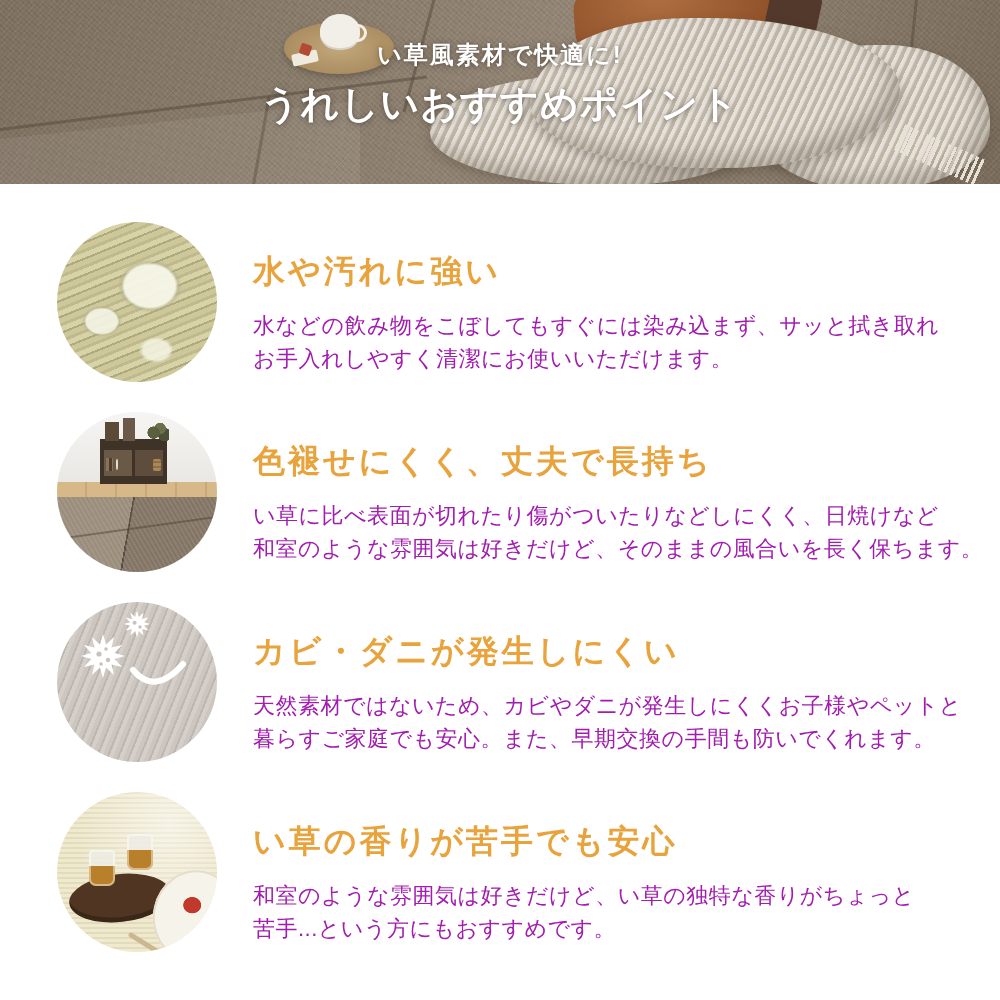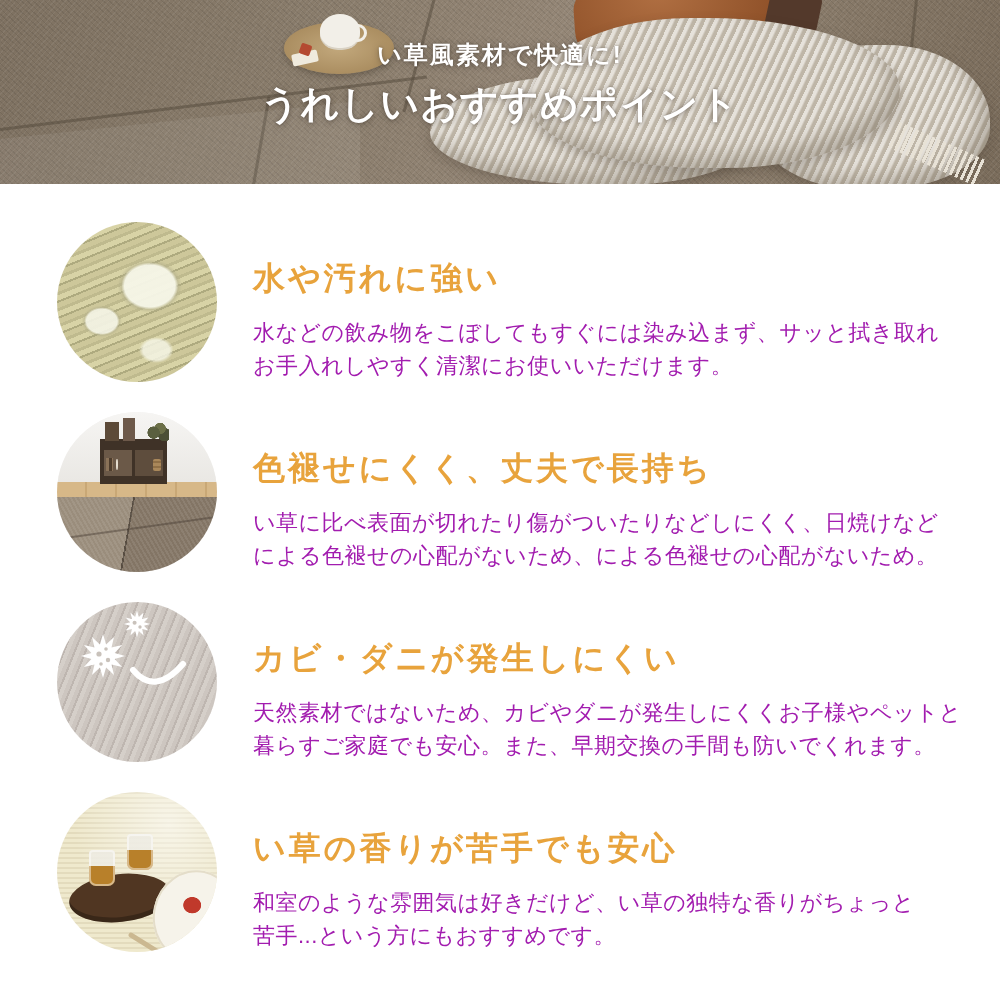--- a/index.html
+++ b/index.html
@@ -50,21 +50,21 @@
   .paper{position:absolute;left:8px;top:30px;width:26px;height:12px;background:#efeadd;
     transform:rotate(-12deg);border-radius:2px;}
 
   .hero-text{position:absolute;left:0;right:0;top:39px;text-align:center;color:#ffffff;
     text-shadow:0 1px 6px rgba(60,50,40,.55), 0 0 2px rgba(60,50,40,.4);}
   .hero-subtitle{font-size:24px;font-weight:bold;letter-spacing:2px;}
   .hero-title{font-size:38px;font-weight:bold;letter-spacing:1px;margin-top:8px;}
 
   
   .features{padding-top:38px;}
-  .feature{display:flex;align-items:flex-end;padding-left:57px;margin-bottom:30px;height:160px;}
+  .feature{display:flex;align-items:center;padding-left:57px;margin-bottom:30px;height:160px;}
   .circle{width:160px;height:160px;border-radius:50%;flex:none;position:relative;overflow:hidden;}
   .ftext{margin-left:36px;padding-top:20px;}
   .fheading{margin:0;font-size:32px;font-weight:bold;letter-spacing:3px;color:#E8A33C;white-space:nowrap;}
   .fbody{margin:15px 0 0;font-size:22px;font-weight:500;line-height:33px;letter-spacing:.5px;
     color:#a21caf;white-space:nowrap;}
 
   
   .c1{background:
     radial-gradient(ellipse 46px 38px at 58% 40%, rgba(246,246,232,.95) 0 55%, rgba(180,176,140,.55) 62%, transparent 70%),
     radial-gradient(ellipse 28px 22px at 28% 62%, rgba(244,244,230,.9) 0 55%, rgba(180,176,140,.5) 63%, transparent 72%),
@@ -182,21 +182,21 @@
           <div class="cubby right">
             <div class="basket"></div>
           </div>
         </div>
         <div class="frame1"></div>
         <div class="frame2"></div>
         <div class="plant"></div>
       </div>
       <div class="ftext">
         <h2 class="fheading">色褪せにくく、丈夫で長持ち</h2>
-        <p class="fbody"><span>い草に比べ表面が切れたり傷がついたりなどしにくく、日焼けなど</span><br><span>による色褪せの心配がないため、による色褪せの心配がないため。</span></p>
+        <p class="fbody"><span>い草に比べ表面が切れたり傷がついたりなどしにくく、日焼けなど</span><br><span>和室のような雰囲気は好きだけど、そのままの風合いを長く保ちます。</span></p>
       </div>
     </section>
 
     <section class="feature">
       <div class="circle c3">
         <svg viewBox="0 0 160 160" xmlns="http://www.w3.org/2000/svg">
           <g transform="translate(46,54)">
             <polygon fill="#ffffff" points="22,0 11.6,3.1 19.1,11 8.5,8.5 11,19.1 3.1,11.6 0,22 -3.1,11.6 -11,19.1 -8.5,8.5 -19.1,11 -11.6,3.1 -22,0 -11.6,-3.1 -19.1,-11 -8.5,-8.5 -11,-19.1 -3.1,-11.6 0,-22 3.1,-11.6 11,-19.1 8.5,-8.5 19.1,-11 11.6,-3.1"></polygon>
             <circle cx="-4" cy="-2" r="2.6" fill="#c9c2bb"></circle>
             <circle cx="5" cy="4" r="2.2" fill="#c9c2bb"></circle>

